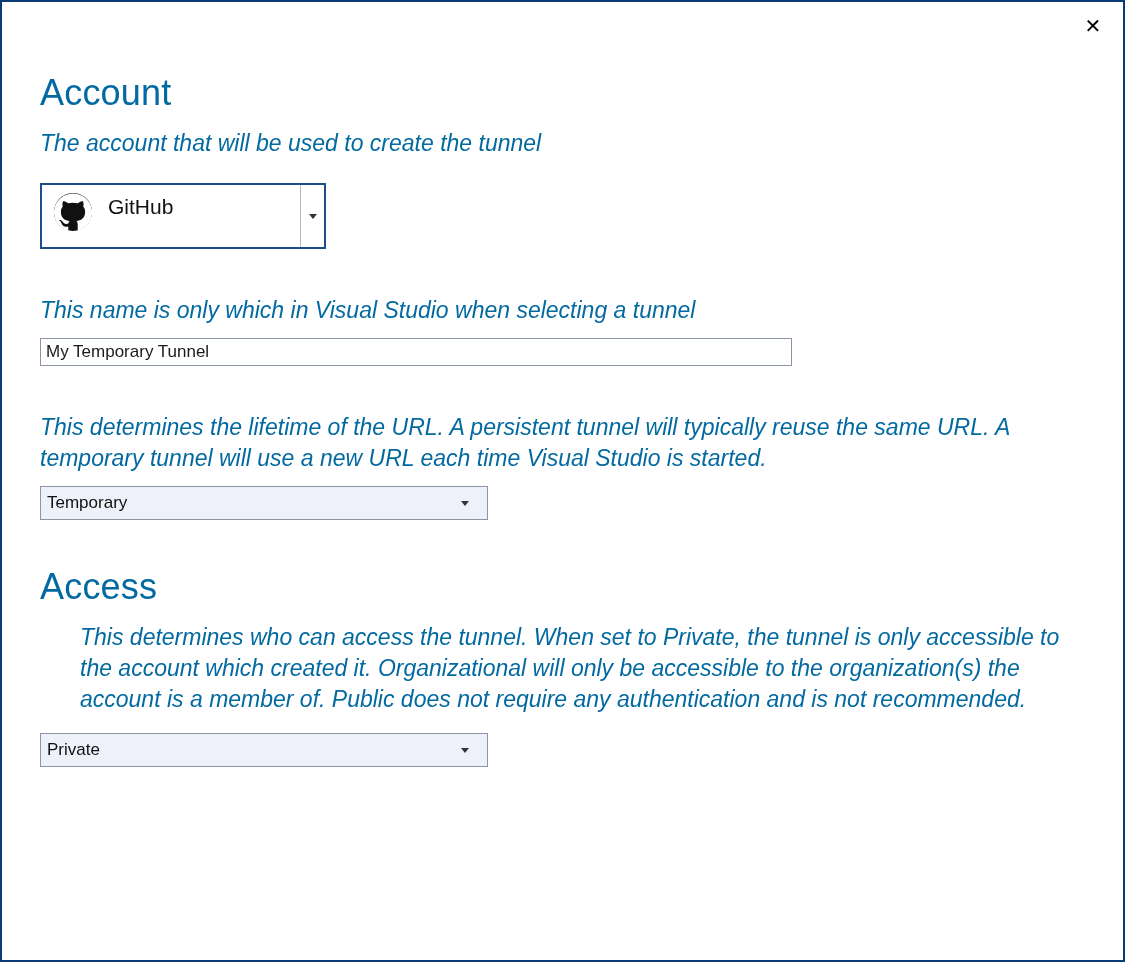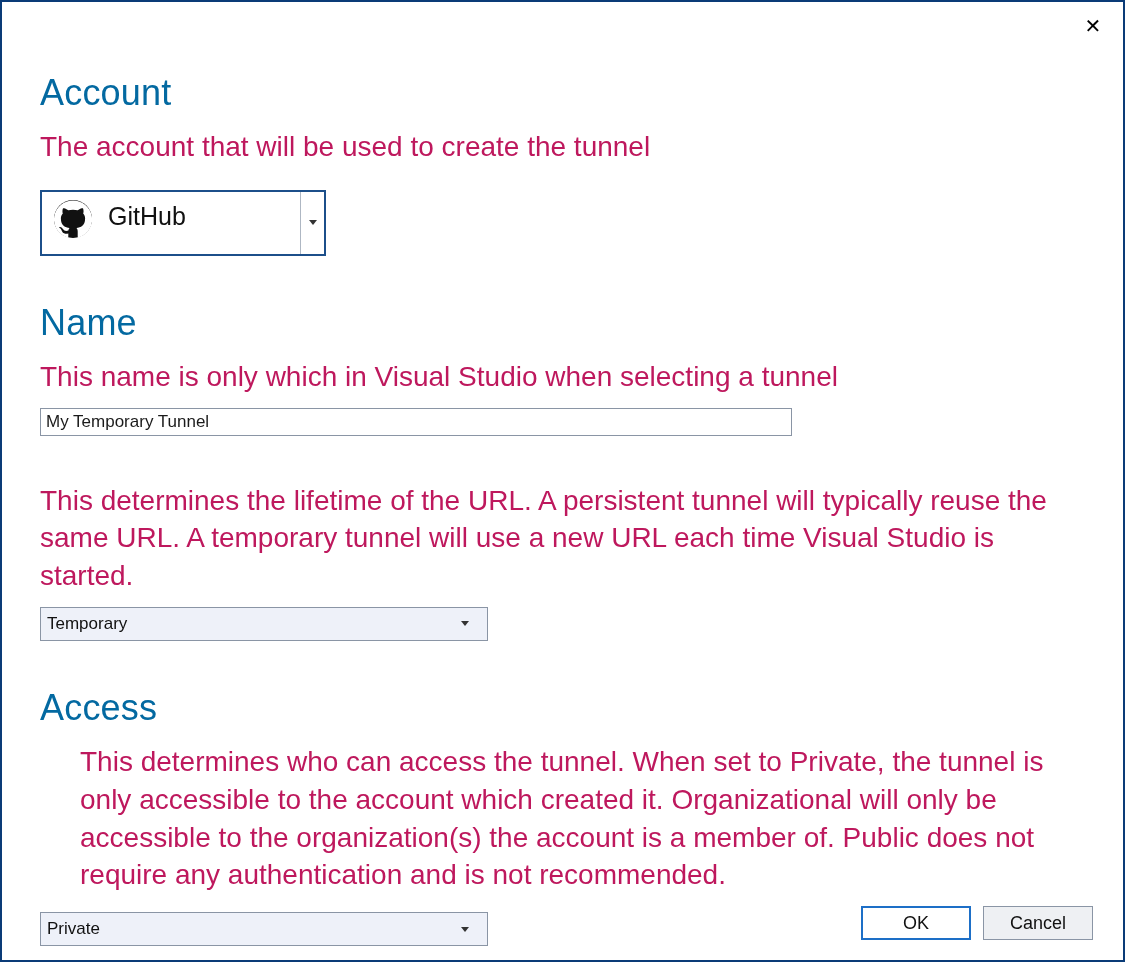--- a/index.html
+++ b/index.html
@@ -31,25 +31,26 @@
     padding: 70px 38px 0 38px;
   }
   .section-heading {
     font-size: 36px;
     font-weight: 300;
     margin: 0 0 14px 0;
     color: #0369a1;
     letter-spacing: 0.2px;
   }
   .section-desc {
-    font-size: 28px;
+    font-size: 23px;
     font-weight: 400;
     line-height: 1.35;
     margin: 0 0 24px 0;
-    color: #be185d;
+    color: #0369a1;
+    font-style: italic;
   }
   .section-spacer {
     height: 46px;
   }
 
   
   .account-selector {
     display: flex;
     width: 286px;
     height: 66px;
@@ -67,21 +68,21 @@
     width: 38px; height: 38px;
     border-radius: 50%;
     background: #111;
     display: inline-block;
     position: relative;
     margin-right: 16px;
     flex-shrink: 0;
   }
   .github-icon svg { position: absolute; left: 0; top: 0; }
   .account-label {
-    font-size: 25px;
+    font-size: 21px;
     font-weight: 400;
     color: #111;
     margin-top: 2px;
   }
   .account-dd {
     width: 24px;
     border-left: 1px solid #aeb7c3;
     display: flex;
     align-items: center;
     justify-content: center;
@@ -187,21 +188,20 @@
         <span class="account-label">GitHub</span>
       </div>
       <div class="account-dd">
         <span class="caret"></span>
       </div>
     </div>
 
     <div class="section-spacer"></div>
 
     
-    <h1 class="section-heading">Name</h1>
     <p class="section-desc" style="margin-bottom:12px;">This name is only which in Visual Studio when selecting a tunnel</p>
     <input type="text" class="text-input" value="My Temporary Tunnel" style="">
 
     <div class="section-spacer"></div>
 
     
     <p class="section-desc" style="margin-bottom:12px;">This determines the lifetime of the URL. A persistent tunnel will typically reuse the same URL. A temporary tunnel will use a new URL each time Visual Studio is started.</p>
     <div class="vs-select">
       <span class="vs-select-text">Temporary</span>
       <span class="vs-select-caret"></span>
@@ -212,22 +212,14 @@
     
     <h1 class="section-heading">Access</h1>
     <p class="section-desc" style="margin-bottom:18px;margin-left:40px;">This determines who can access the tunnel. When set to Private, the tunnel is only accessible to the account which created it. Organizational will only be accessible to the organization(s) the account is a member of. Public does not require any authentication and is not recommended.</p>
     <div class="vs-select">
       <span class="vs-select-text">Private</span>
       <span class="vs-select-caret"></span>
     </div>
 
   </div>
 
-  <div class="footer">
-    <div class="btn btn-primary">
-      <span>OK</span>
-    </div>
-    <div class="btn btn-secondary">
-      <span>Cancel</span>
-    </div>
-  </div>
 
 </div>
 
 </body></html>

